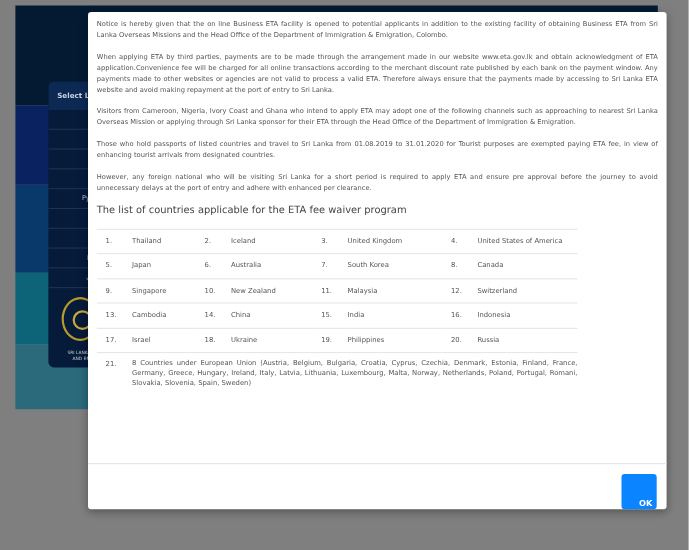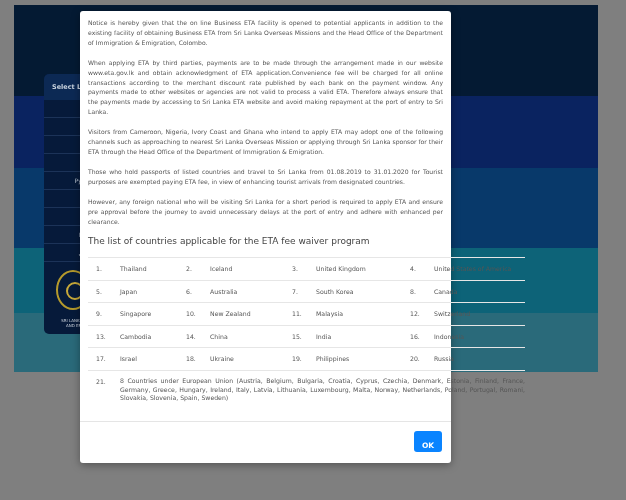--- a/index.html
+++ b/index.html
@@ -41,21 +41,21 @@
   }
   .lang-foot {
     position: absolute; left: 0; top: 244px; width: 100%; text-align: center;
     font-size: 4px; line-height: 5px; color: #c9d0da;
   }
   .overlay {
     position: absolute; left: 0; top: 0; width: 626px; height: 500px;
     background: rgba(0,0,0,0.0);
   }
   .modal {
-    position: absolute; left: 80px; top: 11px; width: 371px; height: 452px;
+    position: absolute; left: 80px; top: 11px; width: 526px; height: 452px;
     background: #ffffff; border-radius: 3px;
     box-shadow: 0 2px 8px rgba(0,0,0,0.35);
     box-sizing: border-box;
   }
   .modal-body {
     padding: 7px 8px 0 8px;
     font-size: 6.1px; line-height: 9.9px; color: #555555;
   }
   .modal-body p {
     margin: 0 0 10px 0; text-align: justify;
@@ -78,21 +78,21 @@
   td.wide-text { line-height: 8.6px; padding: 6px 0 6px 0 !important; text-align: justify; }
   tr.eu td { vertical-align: top; }
   .modal-footer {
     position: absolute; left: 0; bottom: 0; width: 100%; height: 41px;
     border-top: 1px solid #e5e5e5;
   }
   .ok-btn {
     position: absolute; right: 9px; top: 9px; width: 28px; height: 21px;
     background: #0a84ff; color: #fff; border: none; border-radius: 3px;
     font-size: 7.5px; font-weight: bold; line-height: 21px; text-align: center;
-    font-family: "DejaVu Sans", sans-serif; padding: 4px; cursor: pointer;
+    font-family: "DejaVu Sans", sans-serif; padding: 16px; cursor: pointer;
   }
 </style>
 </head>
 <body>
 
 <div class="page-bg">
   <div class="band b1"></div>
   <div class="band b2"></div>
   <div class="band b3"></div>
   <div class="band b4"></div>

